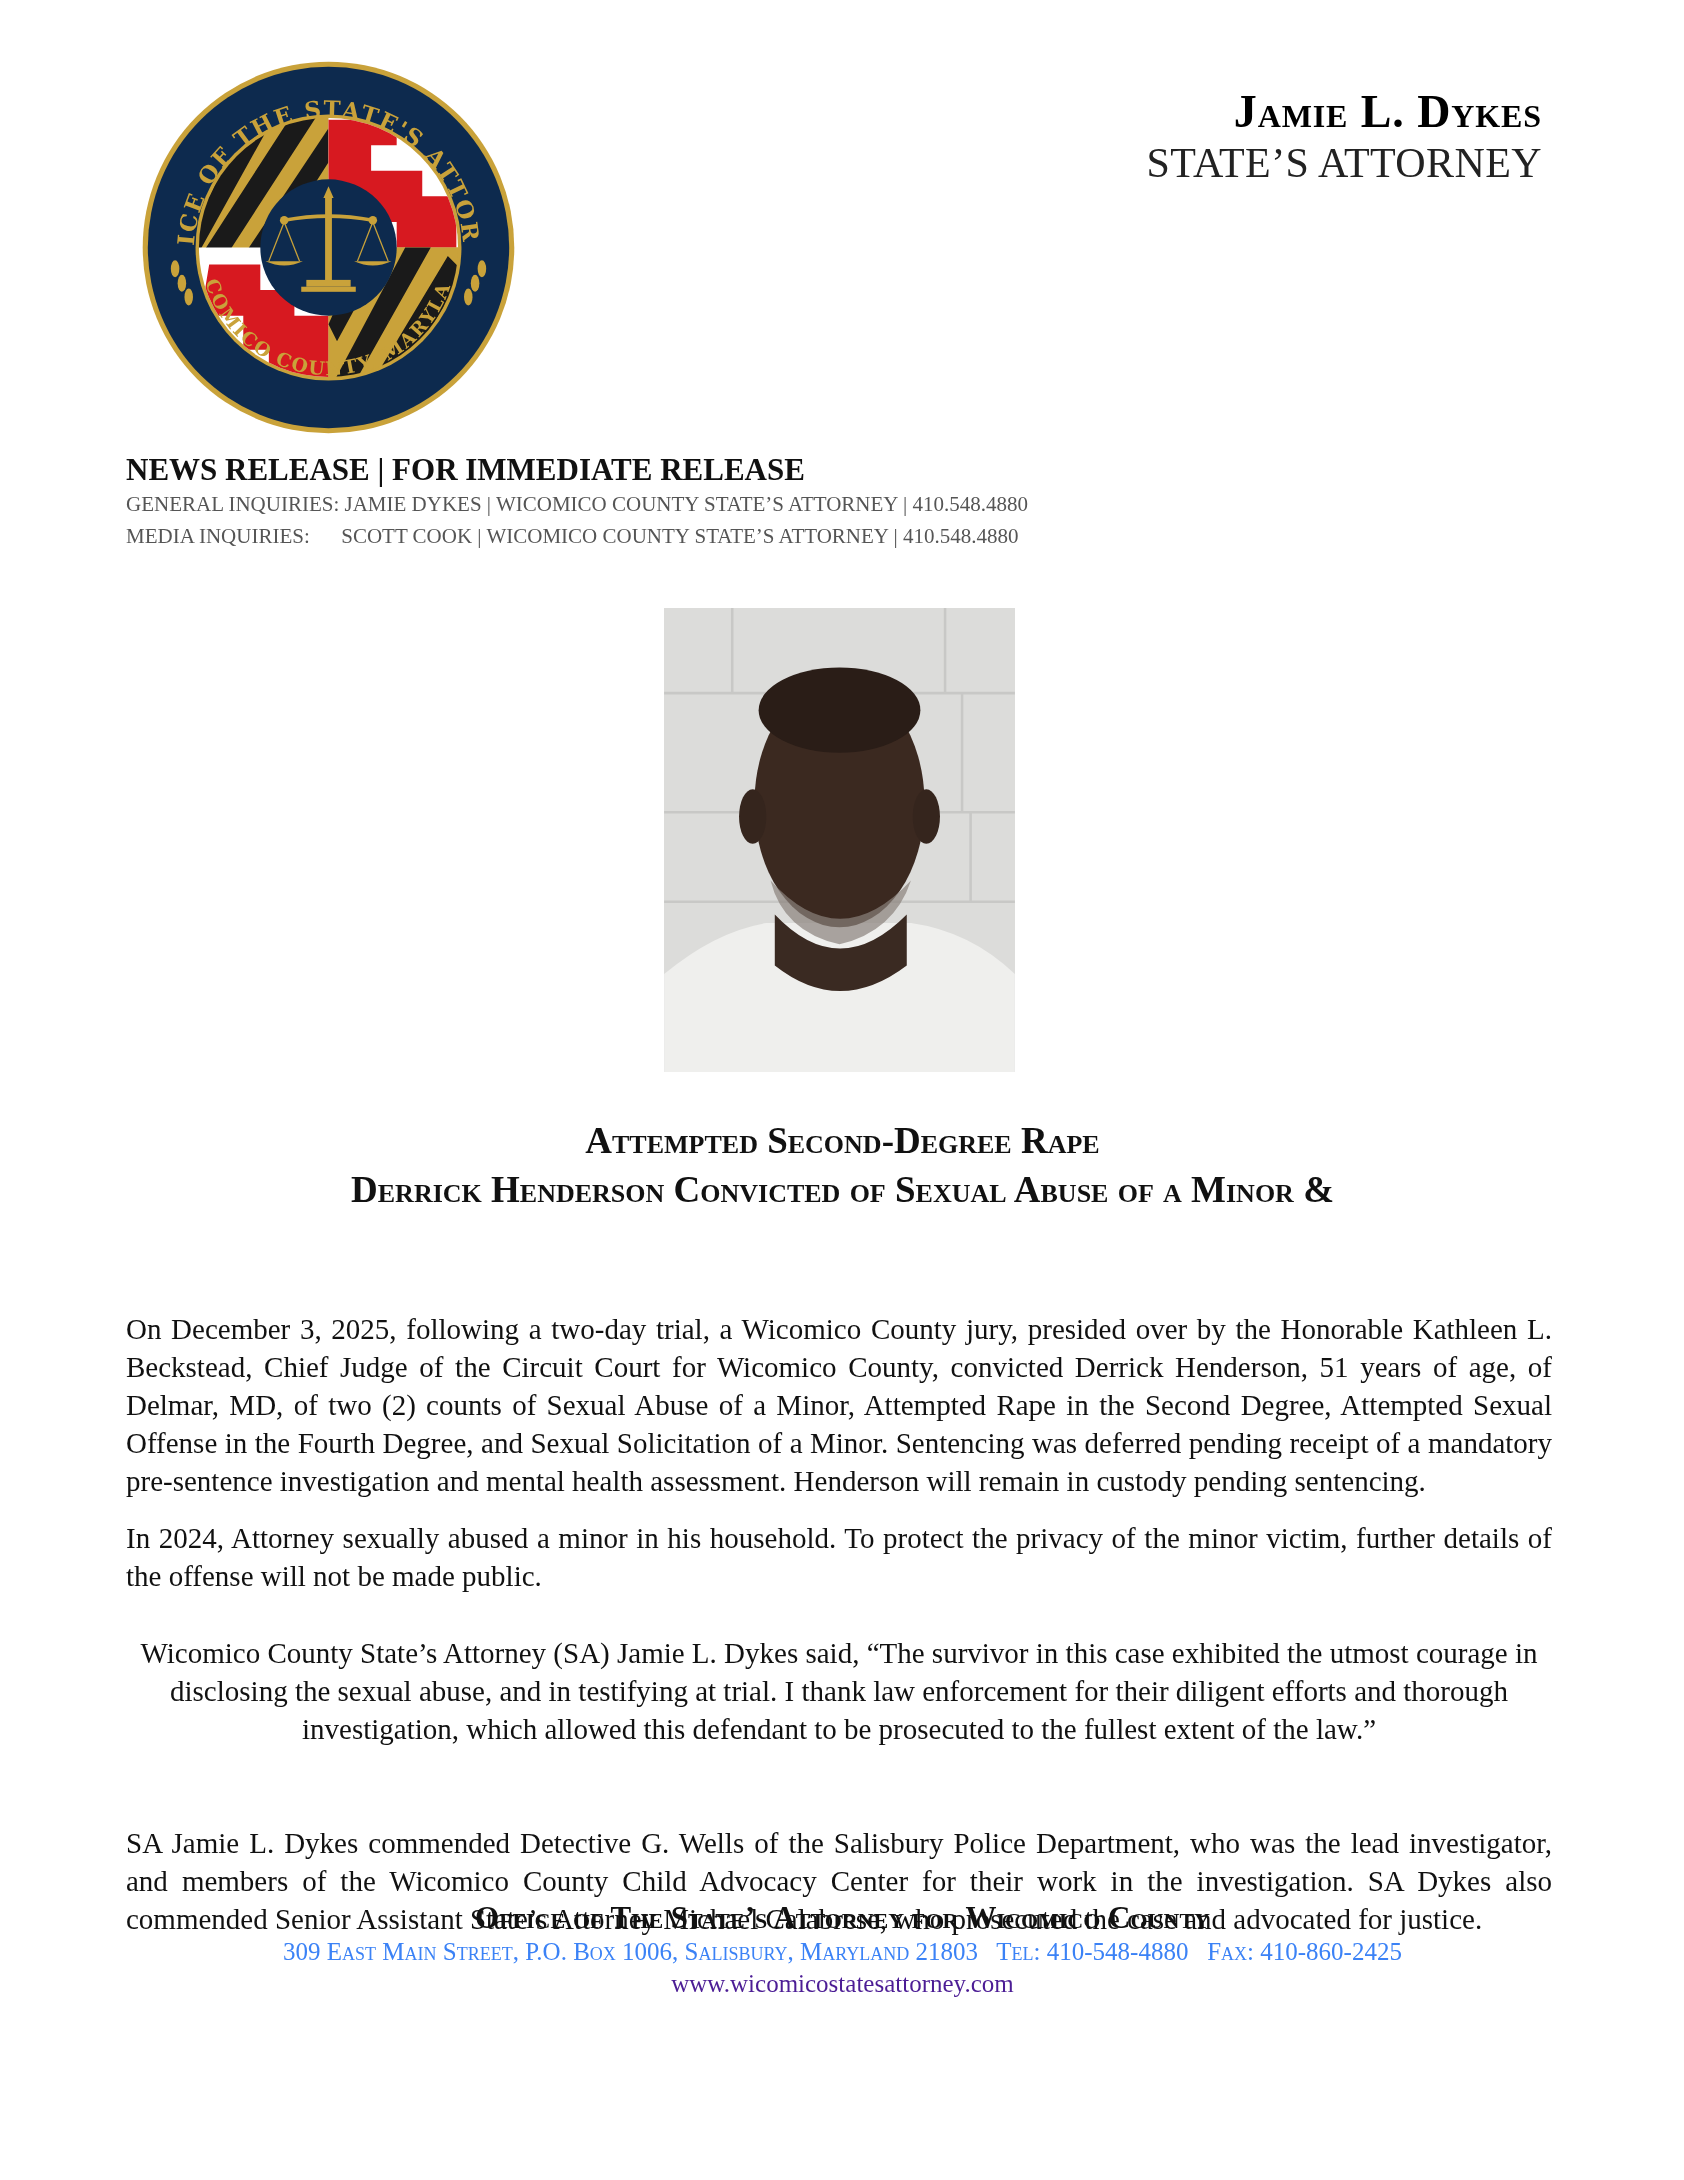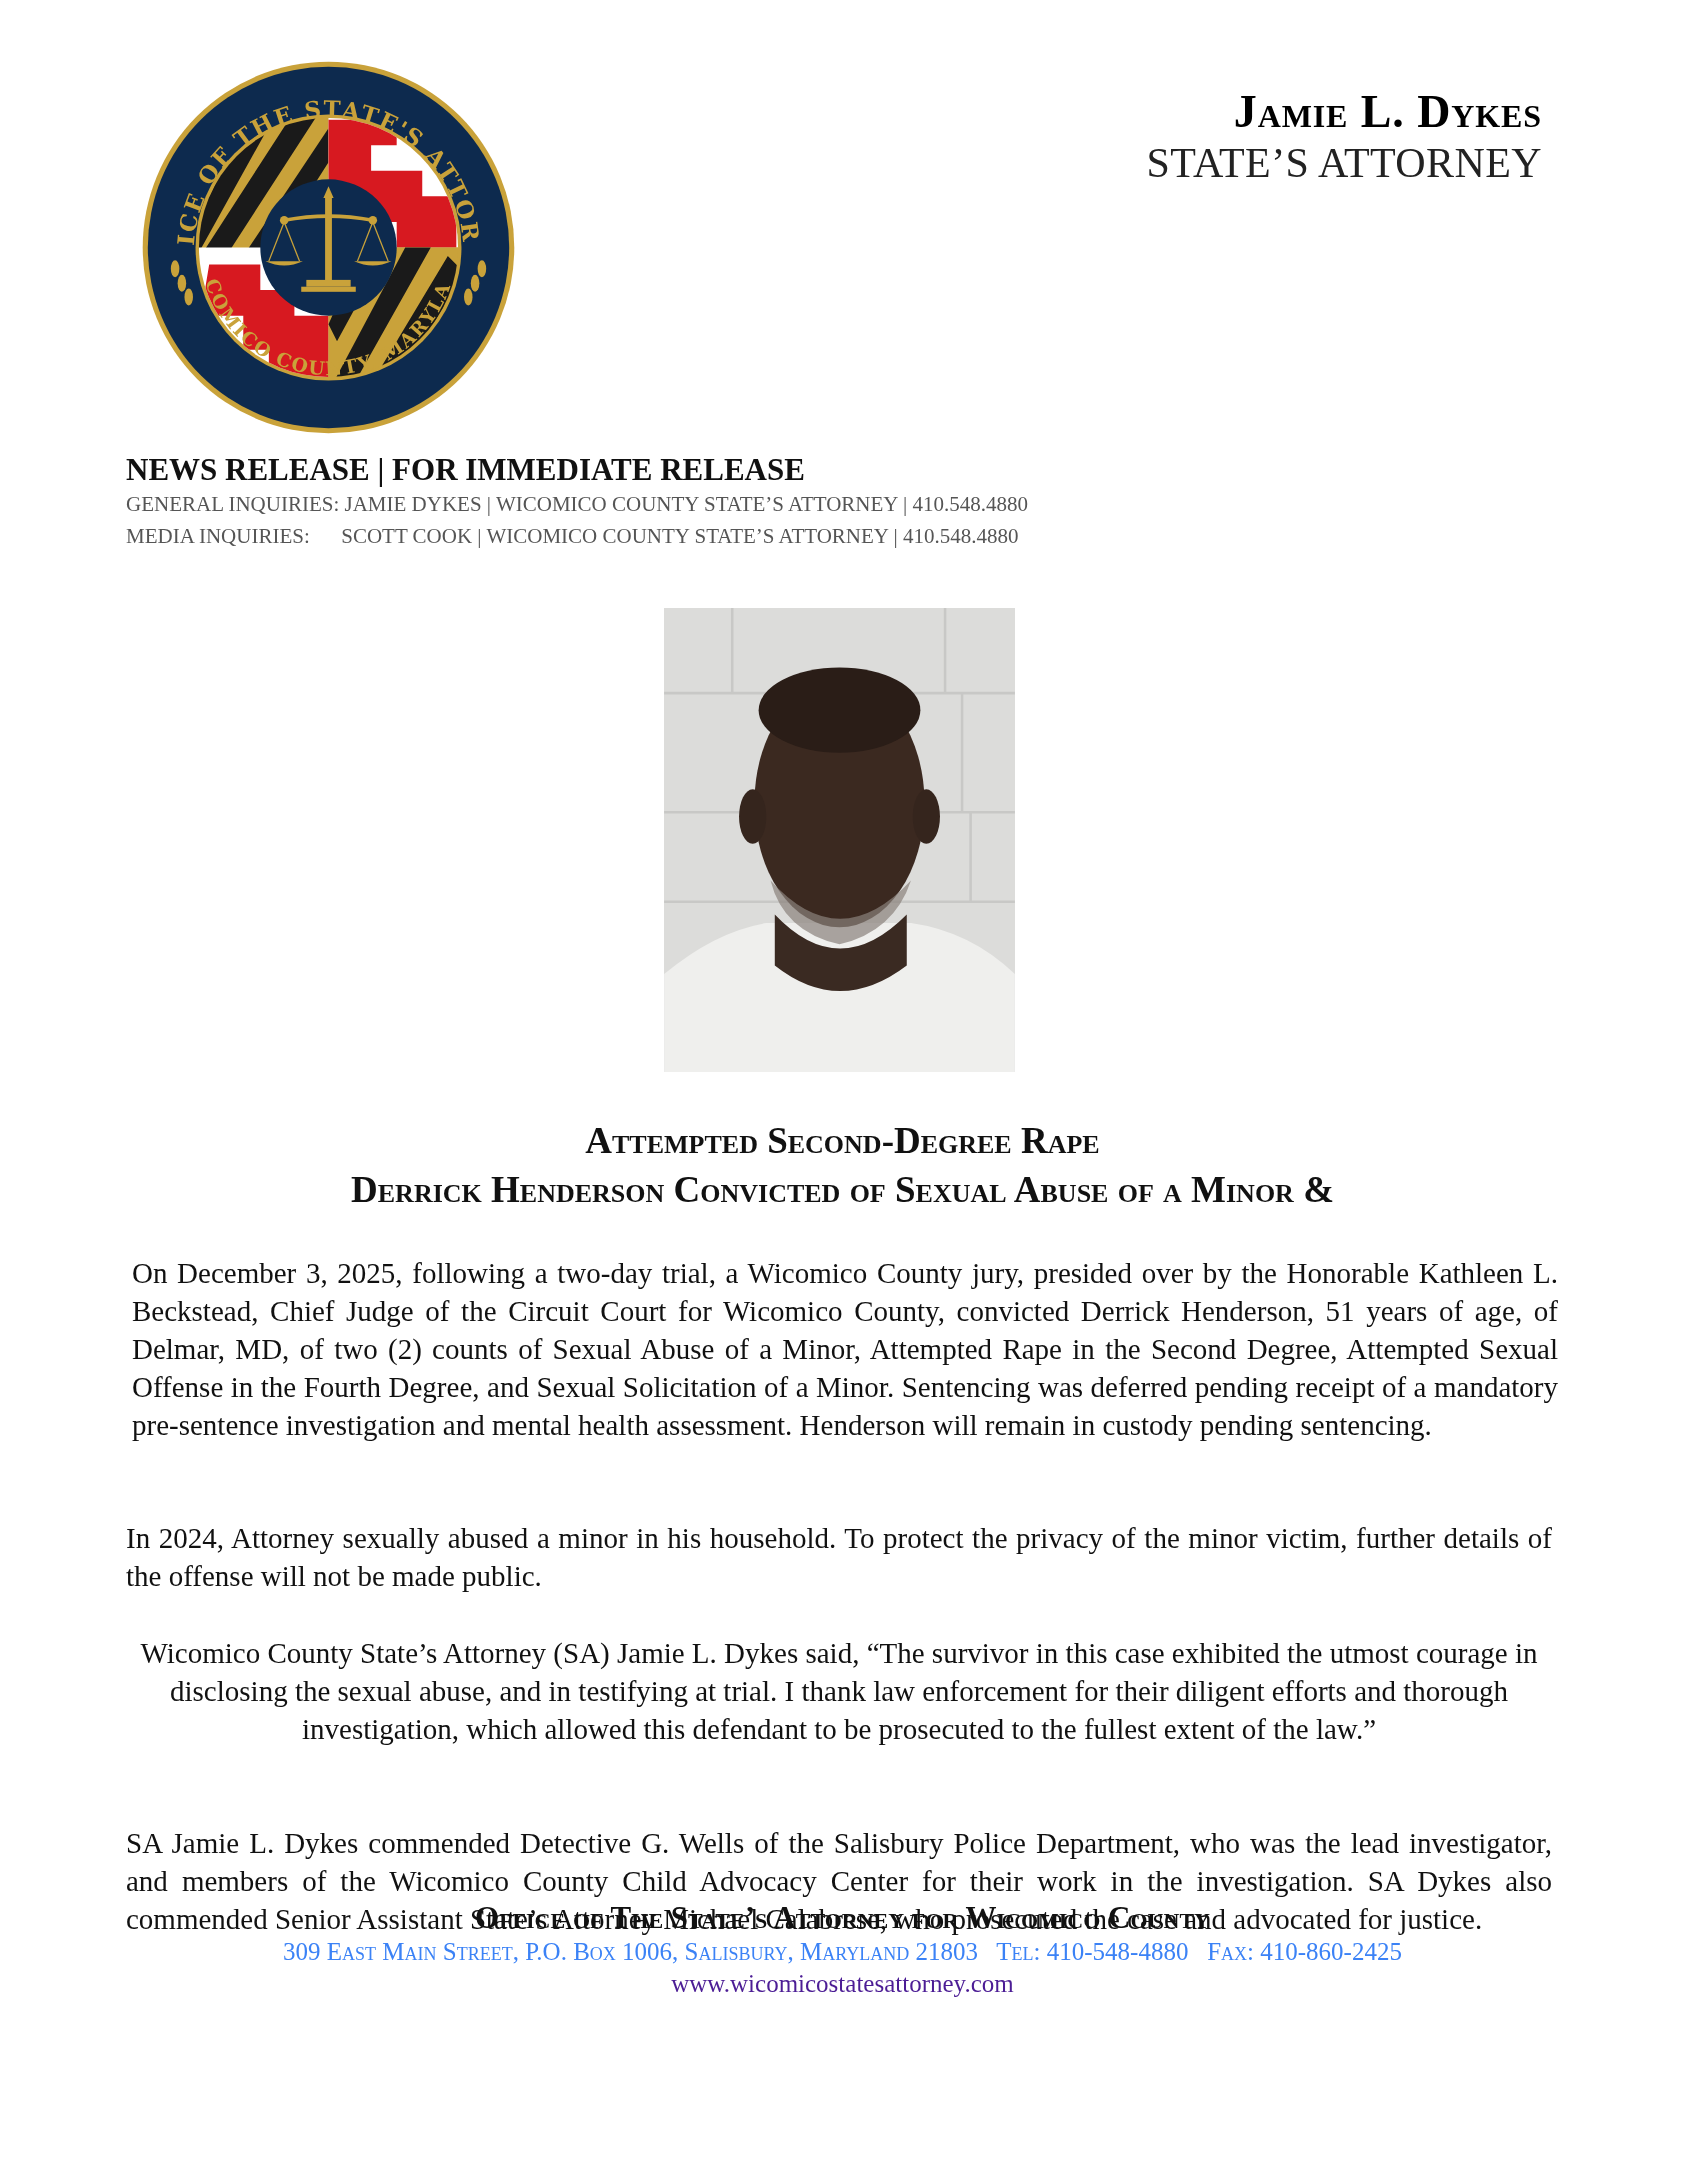--- a/index.html
+++ b/index.html
@@ -26,21 +26,21 @@
 
     .headline {
       position: absolute; left: 126px; width: 1433px; top: 1116px; text-align: center;
       font-size: 37px; font-weight: bold; font-variant: small-caps; line-height: 49px; color: #111;
     }
 
     .body-text {
       position: absolute; left: 126px; width: 1426px;
       font-size: 29px; line-height: 38px; color: #111; text-align: center;
     }
-    .p1 { top: 1254px; text-align: justify; margin-left: 6px; }
+    .p1 { top: 1310px; text-align: justify; }
     .p2 { top: 1519px; text-align: justify; }
     .p3 { top: 1634px; }
     .p4 { top: 1824px; text-align: justify; }
 
     .footer { position: absolute; left: 126px; width: 1433px; top: 1899px; text-align: center; }
     .footer-office { font-size: 31px; font-weight: bold; font-variant: small-caps; line-height: 37px; color: #111; }
     .footer-addr { font-size: 25px; font-variant: small-caps; line-height: 32px; color: #3b82f6; }
     .footer-web { font-size: 25px; line-height: 32px; color: #4c1d95; }
   </style>
 </head>

